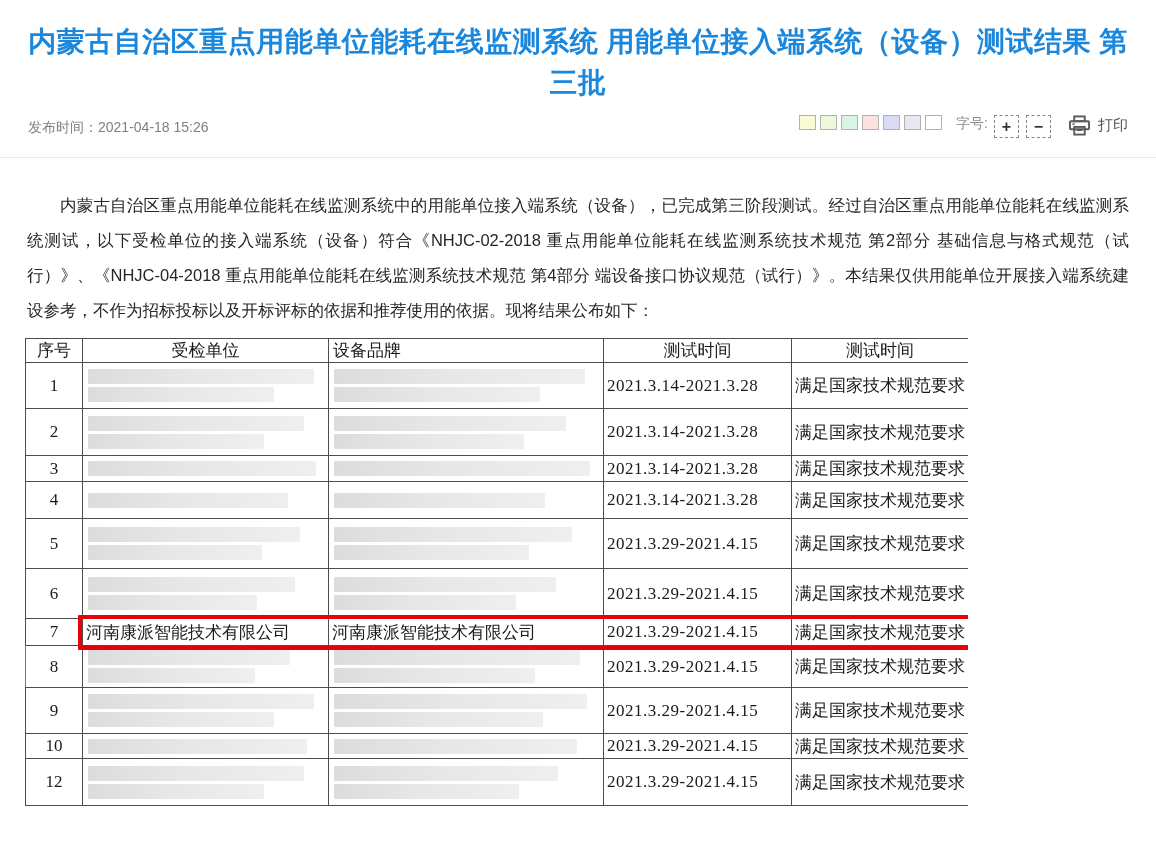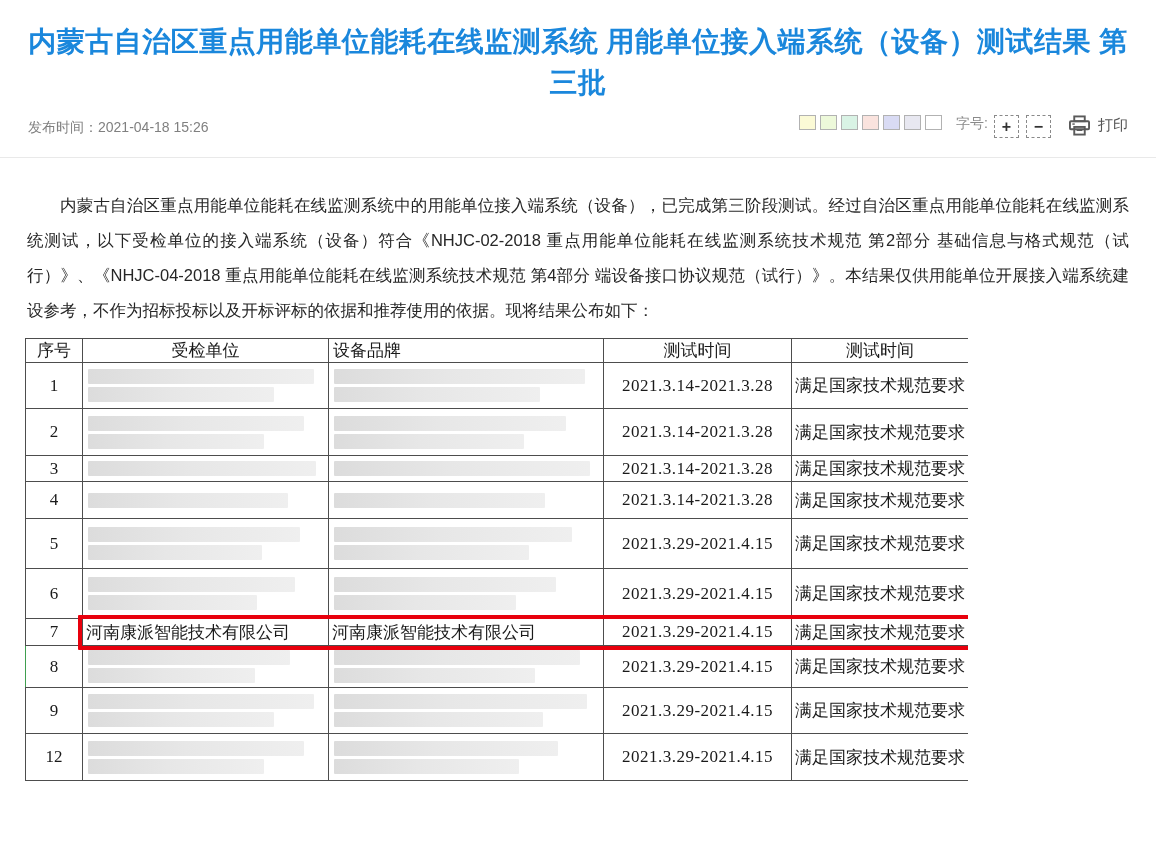--- a/index.html
+++ b/index.html
@@ -35,21 +35,21 @@
   .table-wrap { position: relative; margin: 10px 0 0 25px; width: 943px; height: 517px;
     overflow: hidden; }
   table.results { border-collapse: collapse; table-layout: fixed; width: 943px;
     font-family: "Liberation Serif", serif; }
   .results th, .results td { border: 1px solid #4d4d4d; font-weight: normal;
     font-size: 17px; color: #1a1a1a; overflow: hidden; }
   .results th { height: 22px; padding: 0 4px; }
   .results td { padding: 0 3px; vertical-align: middle; }
   .c-no { text-align: center; }
   .c-unit, .c-brand { text-align: left; }
-  .c-time { text-align: center; letter-spacing: 0.5px; white-space: nowrap; }
+  .c-time { text-align: left; letter-spacing: 0.5px; white-space: nowrap; }
   .c-result { text-align: left; padding: 0 1px; white-space: nowrap; }
   .green-left td:first-child { border-left-color: #3f9e4f; }
 
   
   .redact { margin: 2px 2px; }
   .redact-line { height: 15px; border-radius: 1px; margin: 3px 0;
     background: linear-gradient(90deg, #dcdcdc 0%, #e7e7e7 45%, #efefef 100%);
     filter: blur(0.4px); }
 
   
@@ -240,20 +240,35 @@
             </td>
             <td class="c-brand">
               <div class="redact">
                 <div class="redact-line" style="width: 96%;"></div>
                 <div class="redact-line" style="width: 79%;"></div>
               </div>
             </td>
             <td class="c-time">2021.3.29-2021.4.15</td>
             <td class="c-result">满足国家技术规范要求</td>
           </tr>
+          <tr style="height: 25px;">
+            <td class="c-no">10</td>
+            <td class="c-unit">
+              <div class="redact">
+                <div class="redact-line" style="width: 93%;"></div>
+              </div>
+            </td>
+            <td class="c-brand">
+              <div class="redact">
+                <div class="redact-line" style="width: 92%;"></div>
+              </div>
+            </td>
+            <td class="c-time">2021.3.29-2021.4.15</td>
+            <td class="c-result">满足国家技术规范要求</td>
+          </tr>
           <tr style="height: 47px;">
             <td class="c-no">12</td>
             <td class="c-unit">
               <div class="redact">
                 <div class="redact-line" style="width: 92%;"></div>
                 <div class="redact-line" style="width: 75%;"></div>
               </div>
             </td>
             <td class="c-brand">
               <div class="redact">

